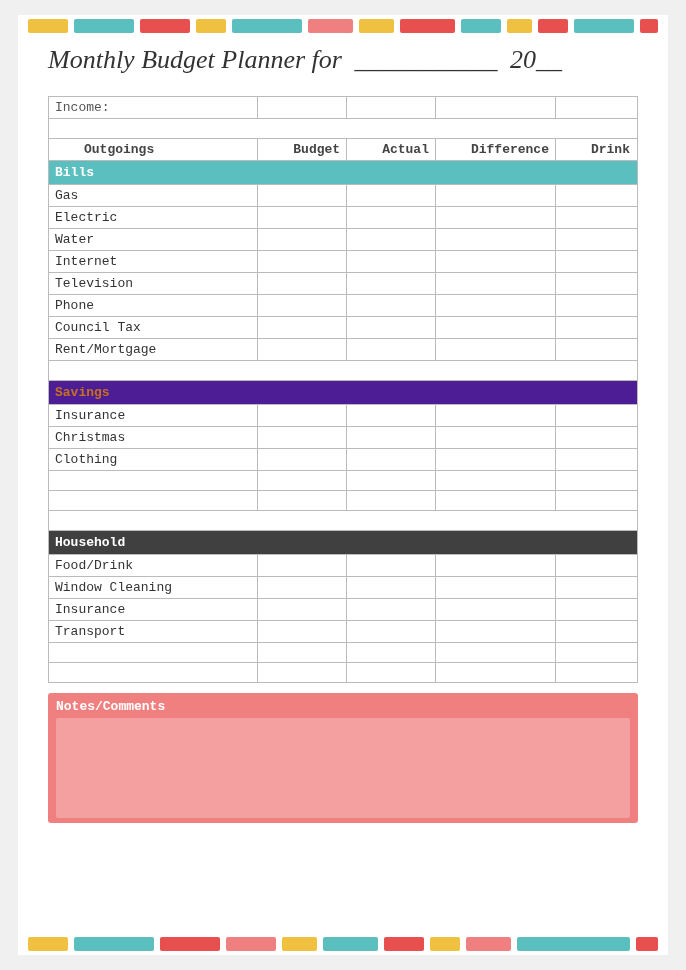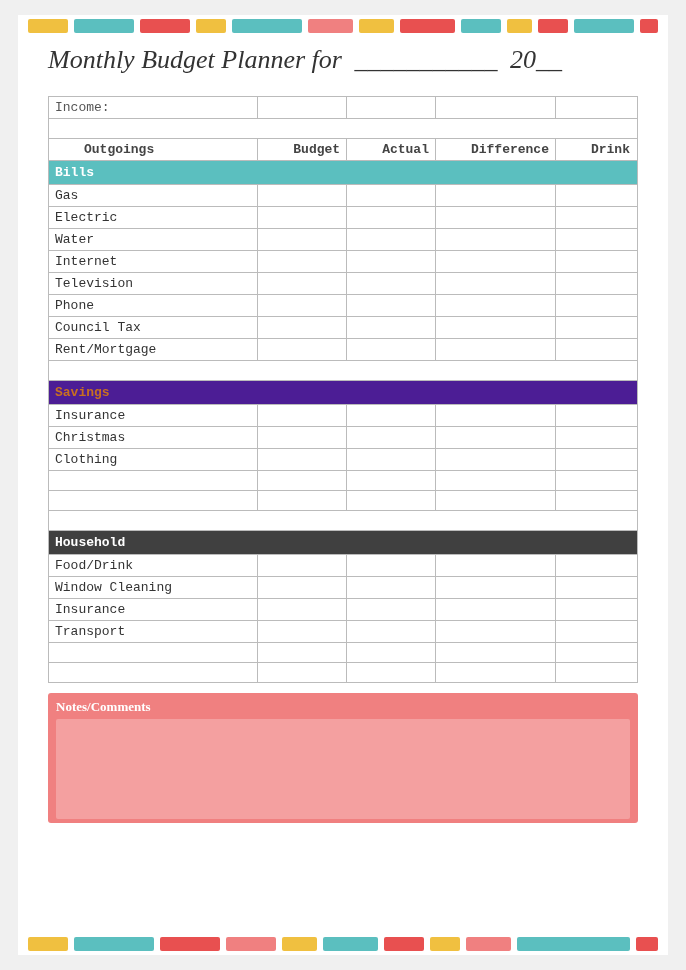--- a/index.html
+++ b/index.html
@@ -123,21 +123,21 @@
       margin: 10px 30px 0 30px;
       background: #f08080;
       border-radius: 3px;
       padding: 6px 8px;
       height: 130px;
     }
 
     .notes-title {
       color: #fff;
       font-size: 13px;
-      font-family: Liberation Serif, serif;
+      font-family: Liberation Mono, monospace;
       font-weight: bold;
       margin-bottom: 4px;
     }
 
     .notes-body {
       background: #f4a0a0;
       height: 100px;
       border-radius: 2px;
     }
 

